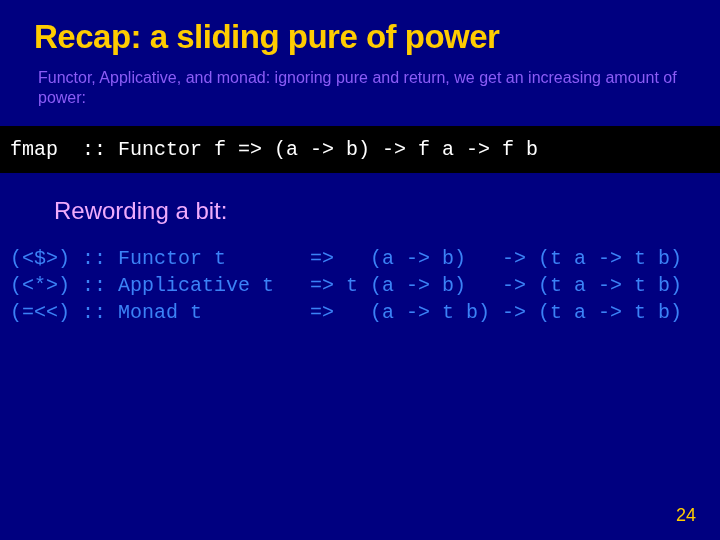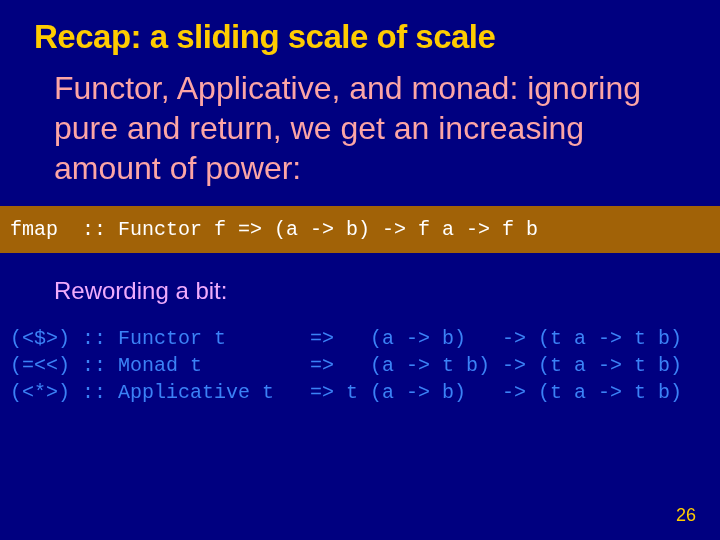--- a/index.html
+++ b/index.html
@@ -23,27 +23,27 @@
   }
   .title {
     color: #ffcc00;
     font-family: "Arial Black", Arial, sans-serif;
     font-weight: 900;
     font-size: 33px;
     letter-spacing: -0.5px;
     margin: 0 0 12px 0;
   }
   .lead {
-    color: #fca5a5;
-    font-size: 32px;
+    color: #8b5cf6;
+    font-size: 16px;
     line-height: 1.25;
-    margin: 0 0 18px 20px;
+    margin: 0 0 18px 4px;
   }
   .codeblock1 {
-    background: #a16207;
+    background: #000000;
     color: #ffffff;
     font-family: "Courier New", monospace;
     font-size: 20px;
     line-height: 1.35;
     padding: 10px 10px 10px 10px;
     margin-left: -34px;
     margin-right: -34px;
     box-sizing: border-box;
   }
   .codeblock1 .row { white-space: pre; }
@@ -65,29 +65,29 @@
     right: 24px;
     bottom: 14px;
     color: #ffcc00;
     font-size: 18px;
   }
 </style>
 </head>
 <body>
 
 <div class="slide">
-  <h1 class="title">Recap: a sliding scale of scale</h1>
+  <h1 class="title">Recap: a sliding pure of power</h1>
   <p class="lead">Functor, Applicative, and monad: ignoring pure and return, we get an increasing amount of power:</p>
 
   <div class="codeblock1">
     <div class="row">fmap  :: Functor f =&gt; (a -&gt; b) -&gt; f a -&gt; f b</div>
   </div>
 
   <p class="sub">Rewording a bit:</p>
 
   <div class="codeblock2">
     <div class="row">(&lt;$&gt;) :: Functor t       =&gt;   (a -&gt; b)   -&gt; (t a -&gt; t b)</div>
+    <div class="row">(&lt;*&gt;) :: Applicative t   =&gt; t (a -&gt; b)   -&gt; (t a -&gt; t b)</div>
     <div class="row">(=&lt;&lt;) :: Monad t         =&gt;   (a -&gt; t b) -&gt; (t a -&gt; t b)</div>
-    <div class="row">(&lt;*&gt;) :: Applicative t   =&gt; t (a -&gt; b)   -&gt; (t a -&gt; t b)</div>
   </div>
 
-  <div class="pagenum">26</div>
+  <div class="pagenum">24</div>
 </div>
 
 </body></html>

